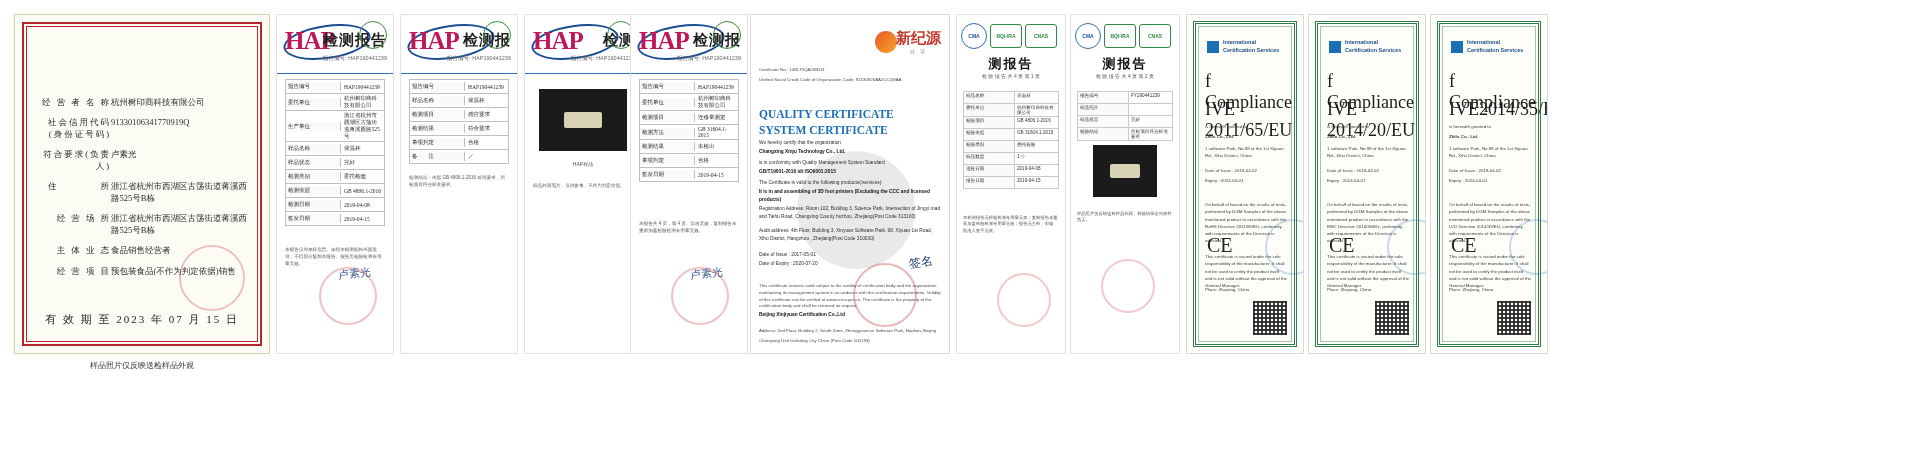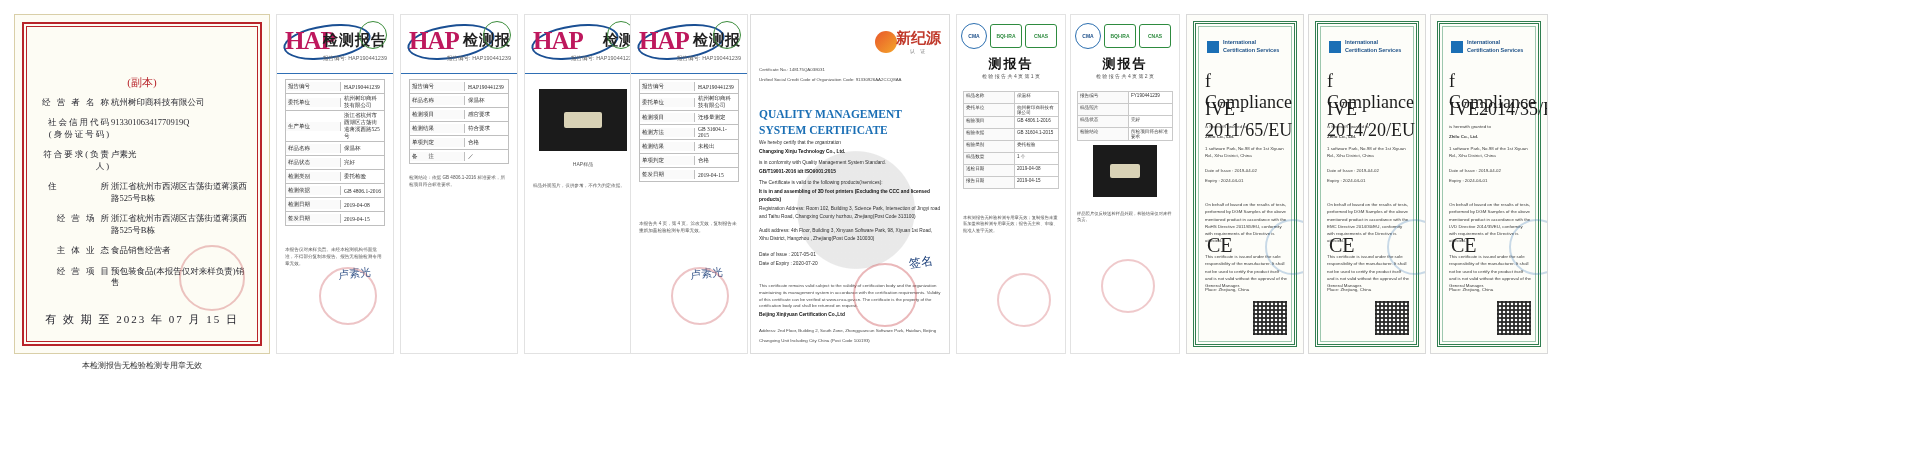--- a/index.html
+++ b/index.html
@@ -310,21 +310,20 @@
   }
 </style>
 </head>
 <body>
 
 <div class="board">
 
   <div class="cert" id="cert1">
     <div class="inner-border"></div>
     <div class="inner-border2"></div>
-    <div class="c1-sub">(副本)</div>
     <div class="c1-rows">
       <div class="c1-row">
         <div class="c1-k">经 营 者 名 称</div>
         <div class="c1-v">杭州树印商科技有限公司</div>
       </div>
       <div class="c1-row">
         <div class="c1-k">社会信用代码
 (身份证号码)</div>
         <div class="c1-v">91330106341770919Q</div>
       </div>
@@ -339,27 +338,27 @@
       <div class="c1-row">
         <div class="c1-k">经 营 场 所</div>
         <div class="c1-v">浙江省杭州市西湖区古荡街道蒋溪西路525号B栋</div>
       </div>
       <div class="c1-row">
         <div class="c1-k">主 体 业 态</div>
         <div class="c1-v">食品销售经营者</div>
       </div>
       <div class="c1-row">
         <div class="c1-k">经 营 项 目</div>
-        <div class="c1-v">预包装食品(本报告仅对来样负责)销售</div>
+        <div class="c1-v">预包装食品(不作为判定依据)销售</div>
       </div>
     </div>
     <div class="seal"></div>
     <div class="c1-foot">有 效 期 至 2023 年 07 月 15 日</div>
   </div>
-  <div class="c1-caption">本检测报告无检验检测专用章无效</div>
+  <div class="c1-caption">样品照片仅反映送检样品外观</div>
 
   <div class="cert hap" id="cert2">
     <div class="hap-head">
       <div class="hap-oval"></div>
       <div class="hap-logo">HAP</div>
       <div class="hap-cn">检测报告</div>
       <div class="hap-circ" style="right:6px; top:6px;"></div>
       <div class="hap-no">报告编号: HAP190441239</div>
     </div>
     <div class="hap-fields">
@@ -502,21 +501,21 @@
 
   <div class="cert" id="cert6">
     <div class="watermark"></div>
     <div class="c6-mark"></div>
     <div class="c6-logo">新纪源
       <span class="sub">认 证</span>
     </div>
     <div class="c6-tiny" style="top:52px;">Certificate No.: 148175QA038031</div>
     <div class="c6-tiny" style="top:62px;">Unified Social Credit Code of Organization Code: 91330926AA2CCQ8AA</div>
     <div class="c6-title">
-      <div>QUALITY MANAGEMENT</div>
+      <div>QUALITY CERTIFICATE</div>
       <div>SYSTEM CERTIFICATE</div>
     </div>
     <div class="c6-body" style="top:124px;">We hereby certify that the organization</div>
     <div class="c6-body c6-bold" style="top:133px;">Changxing Xinju Technology Co., Ltd.</div>
     <div class="c6-body" style="top:144px;">is in conformity with Quality Management System Standard.</div>
     <div class="c6-body c6-bold" style="top:153px;">GB/T19001-2016 idt ISO9001:2015</div>
     <div class="c6-body" style="top:164px;">The Certificate is valid to the following products(/services):</div>
     <div class="c6-body c6-bold" style="top:173px;">It is in and assembling of 3D foot printers (Excluding the CCC and licensed products)</div>
     <div class="c6-body" style="top:190px;">Registration Address: Room 102, Building 3, Science Park, Intersection of Jingyi road and Taihu Road, Changxing County huzhou, Zhejiang(Post Code 313100)</div>
     <div class="c6-body" style="top:212px;">Audit address: 4th Floor, Building 3, Xinyuan Software Park, 98, Xiyuan 1st Road, Xihu District, Hangzhou , Zhejiang(Post Code 310030)</div>

